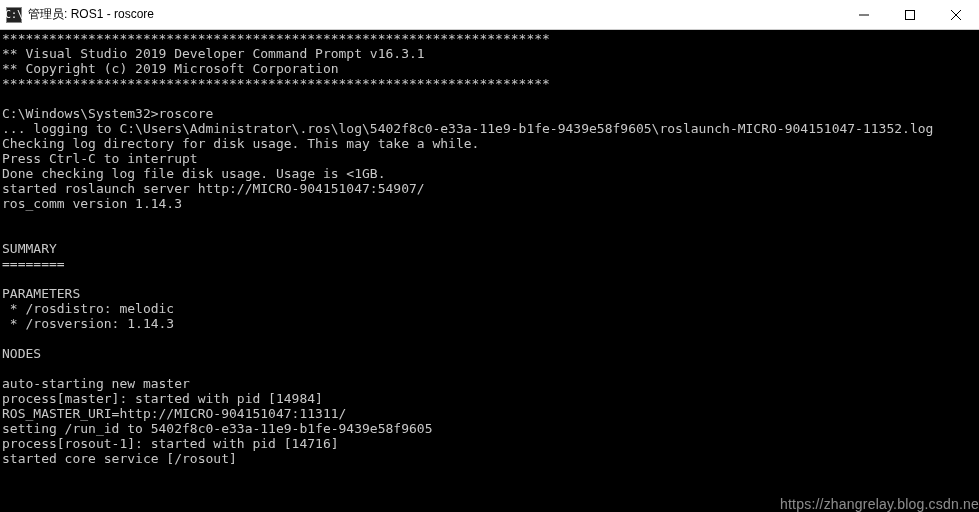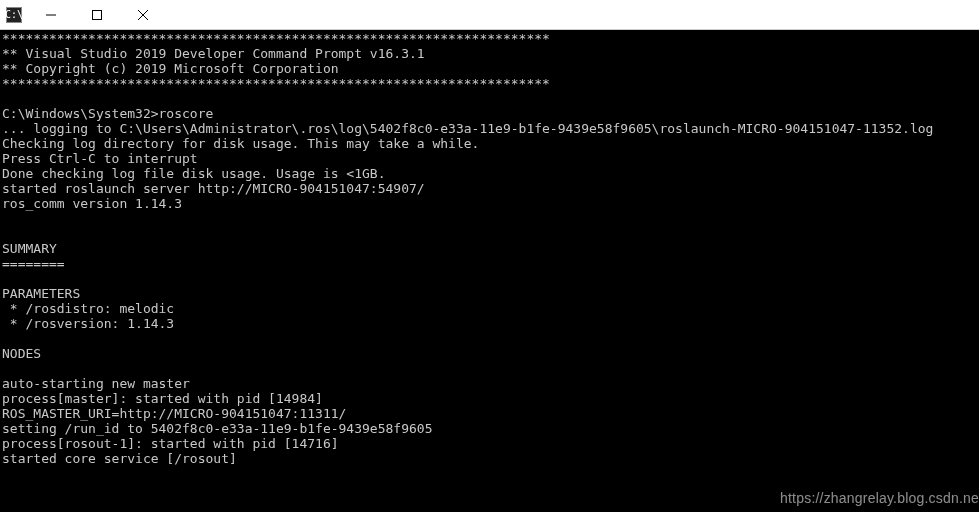--- a/index.html
+++ b/index.html
@@ -57,33 +57,34 @@
       line-height: 15px;
       padding: 1px 2px;
       white-space: pre;
       font-family: "NSimSun", "Consolas", monospace;
       letter-spacing: 0;
       height: calc(100% - 30px);
       overflow: hidden;
     }
     .watermark {
       position: absolute;
-      bottom: 6px;
+      bottom: 0;
       right: 0;
       color: rgba(255,255,255,0.55);
       font-family: Arial, sans-serif;
       font-size: 14px;
       letter-spacing: 0.2px;
     }
   </style>
 </head>
 <body>
 
 <div class="titlebar">
   <div class="titlebar-icon">C:\</div>
+  <div class="titlebar-title">管理员: ROS1 - roscore</div>
   <div class="titlebar-controls">
     <div class="titlebar-btn">
       <svg viewBox="0 0 10 10">
           <line x1="0" y1="5" x2="10" y2="5" stroke="#000" stroke-width="1"></line>
         </svg>
     </div>
     <div class="titlebar-btn">
       <svg viewBox="0 0 10 10">
           <rect x="0.5" y="0.5" width="9" height="9" fill="none" stroke="#000" stroke-width="1"></rect>
         </svg>

